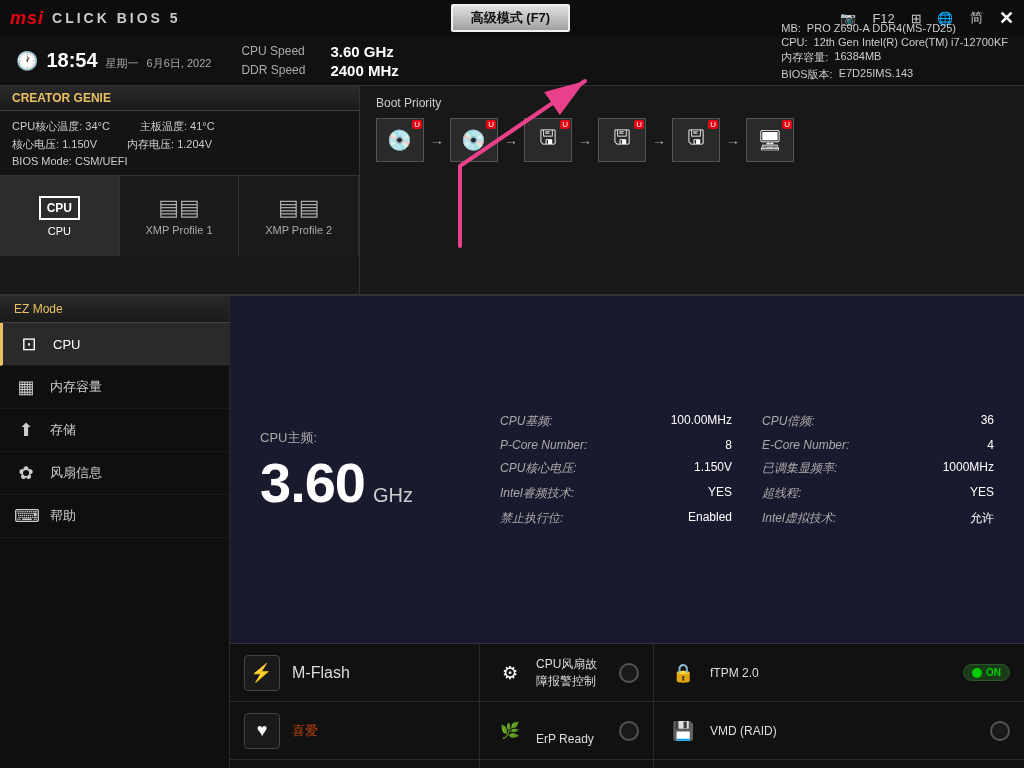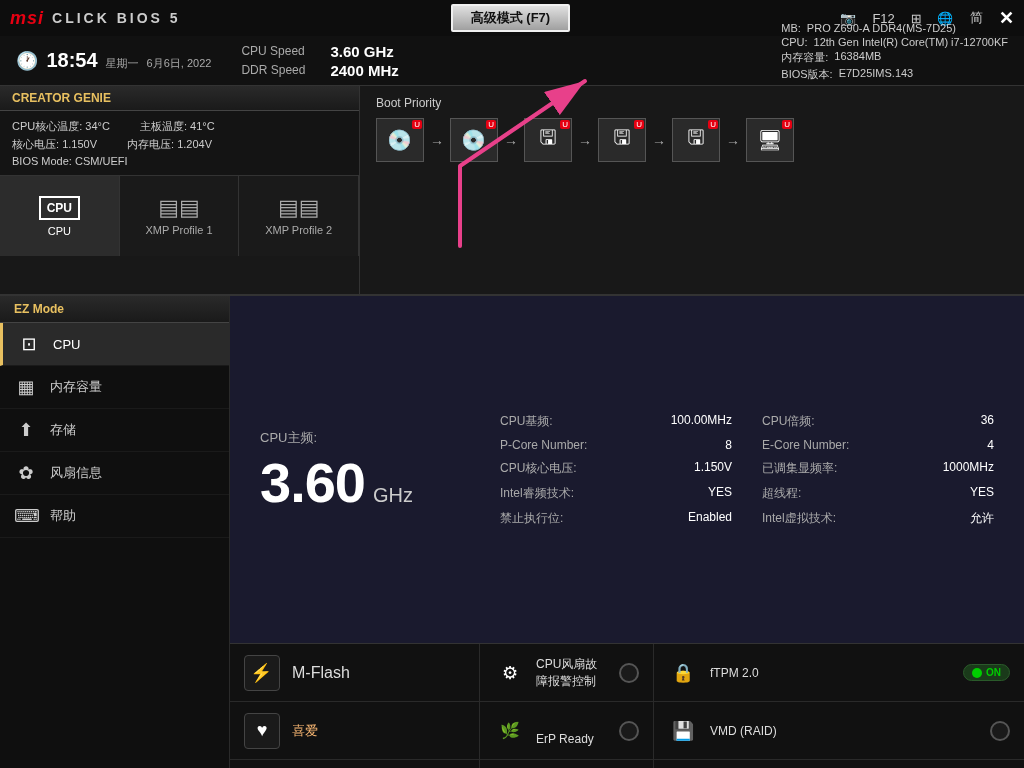--- a/index.html
+++ b/index.html
@@ -200,21 +200,21 @@
       width: 230px;
       background: #0f0f0f;
       border-right: 1px solid #2a2a2a;
     }
     .ez-mode-header {
       background: linear-gradient(180deg, #2a2a2a, #1a1a1a);
       padding: 6px 14px;
       font-size: 12px;
       color: #e8c060;
       border-bottom: 1px solid #444;
-      font-weight: bold;
+      font-weight: normal;
     }
     .sidebar-item {
       display: flex;
       align-items: center;
       gap: 12px;
       padding: 10px 14px;
       cursor: pointer;
       border-bottom: 1px solid #1a1a1a;
       font-size: 13px;
       color: #ccc;
@@ -274,21 +274,21 @@
       grid-template-columns: 1fr 1fr;
       gap: 4px 30px;
       align-content: center;
       font-size: 12px;
     }
     .cpu-spec-row {
       display: flex;
       justify-content: space-between;
       padding: 2px 0;
     }
-    .cpu-spec-label { color: #aaa; }
+    .cpu-spec-label { color: #aaa; font-style: italic; }
     .cpu-spec-value { color: #fff; }
 
     
     .bottom-bar {
       height: 175px;
       background: #111;
       border-top: 1px solid #333;
       display: flex;
       flex-direction: column;
     }
@@ -578,21 +578,21 @@
             <div class="dot"></div>
             <span>ON</span>
           </div>
         </div>
       </div>
 
       <div style="display:flex; height:58px; border-bottom:1px solid #2a2a2a;">
 
         <div style="width:250px; border-right:1px solid #2a2a2a; display:flex; align-items:center; gap:12px; padding:0 14px; cursor:pointer;">
           <div style="width:36px;height:36px;background:#1a1a1a;border:1px solid #444;border-radius:4px;display:flex;align-items:center;justify-content:center;font-size:18px;">♥</div>
-          <span style="font-size:13px;color:#fdba74;">喜爱</span>
+          <span style="font-size:13px;color:#c2410c;">喜爱</span>
         </div>
 
         <div style="flex:1; display:flex; align-items:center; gap:10px; padding:0 14px; border-right:1px solid #2a2a2a; cursor:pointer;">
           <div style="width:32px;height:32px;display:flex;align-items:center;justify-content:center;font-size:16px;">🌿</div>
           <span style="font-size:12px;color:#ddd;flex:1;margin-top:16px;">ErP Ready</span>
           <div class="toggle-off"></div>
         </div>
 
         <div style="width:370px; display:flex; align-items:center; gap:10px; padding:0 14px; cursor:pointer;">
           <div style="width:32px;height:32px;display:flex;align-items:center;justify-content:center;font-size:18px;">💾</div>

